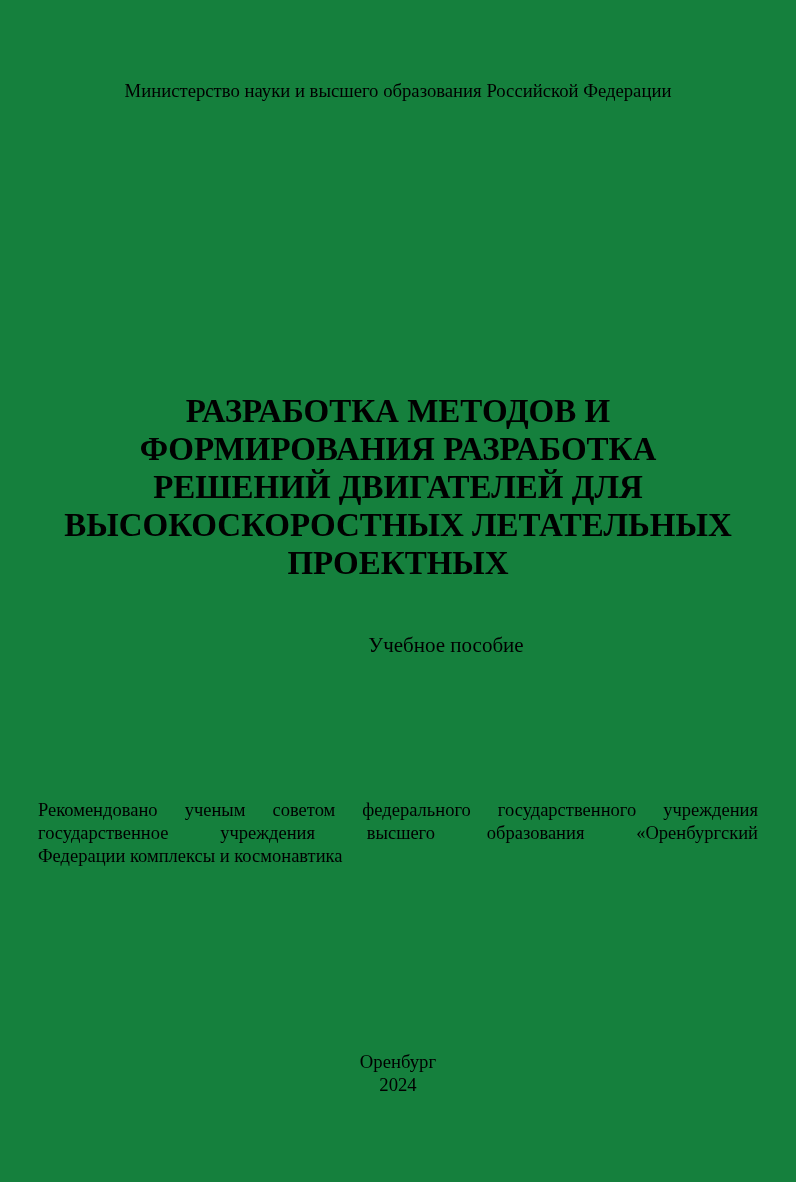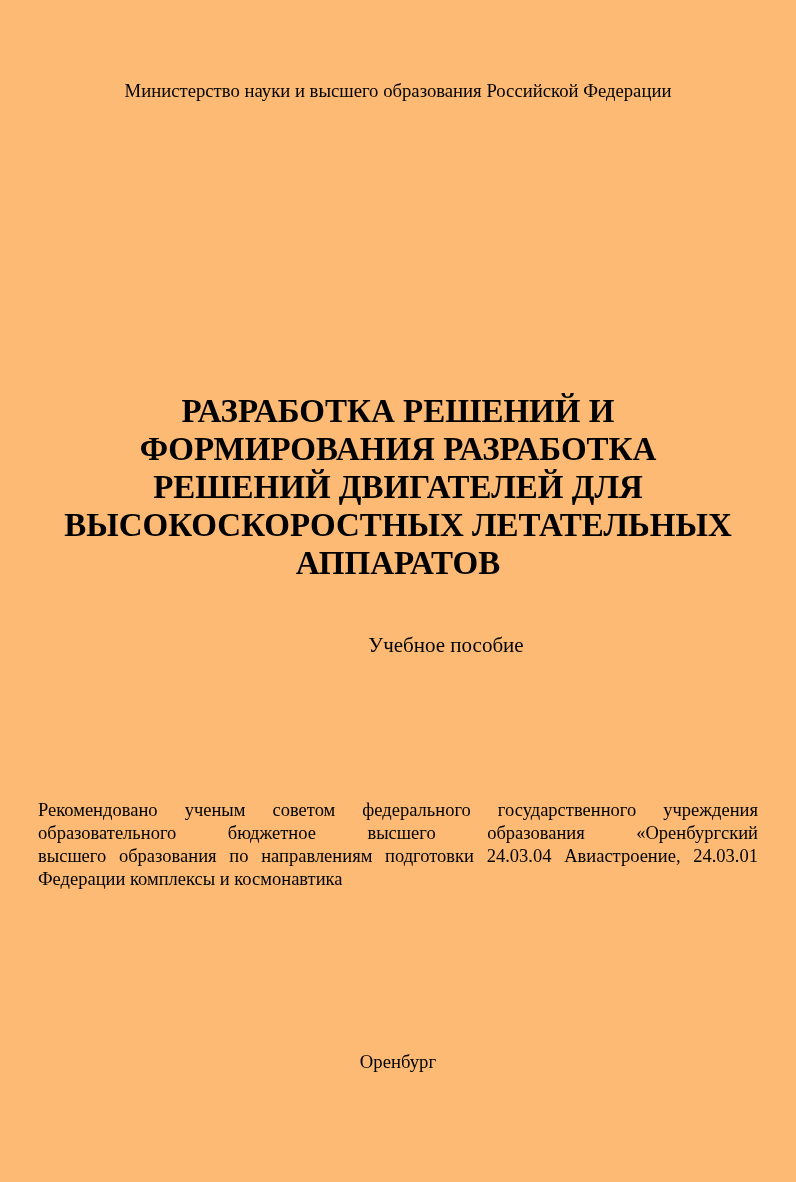--- a/index.html
+++ b/index.html
@@ -4,21 +4,21 @@
 <style>
   html, body {
     margin: 0;
     padding: 0;
     background: #ffffff;
   }
   .page {
     position: relative;
     width: 796px;
     height: 1182px;
-    background: #fdba74;
+    background: #15803d;
     color: #000000;
     font-family: "Liberation Serif", "DejaVu Serif", serif;
     overflow: hidden;
   }
   .center { text-align: center; }
 
   .ministry {
     position: absolute;
     top: 79px;
     left: 0;
@@ -87,33 +87,33 @@
 </style>
 </head>
 <body>
 
 <div class="page">
 
   <div class="ministry center">Министерство науки и высшего образования Российской Федерации</div>
 
 
   <div class="doc-title center">
-    <div>РАЗРАБОТКА РЕШЕНИЙ И</div>
+    <div>РАЗРАБОТКА МЕТОДОВ И</div>
     <div>ФОРМИРОВАНИЯ РАЗРАБОТКА</div>
     <div>РЕШЕНИЙ ДВИГАТЕЛЕЙ ДЛЯ</div>
     <div>ВЫСОКОСКОРОСТНЫХ ЛЕТАТЕЛЬНЫХ</div>
-    <div>АППАРАТОВ</div>
+    <div>ПРОЕКТНЫХ</div>
   </div>
 
   <div class="subtitle center">Учебное пособие</div>
 
   <div class="recommendation">
     <div class="line just">Рекомендовано ученым советом федерального государственного учреждения</div>
-    <div class="line just">образовательного бюджетное высшего образования «Оренбургский</div>
-    <div class="line just">высшего образования по направлениям подготовки 24.03.04 Авиастроение, 24.03.01</div>
+    <div class="line just">государственное учреждения высшего образования «Оренбургский</div>
     <div class="line">Федерации комплексы и космонавтика</div>
   </div>
 
   <div class="imprint center">
     <div>Оренбург</div>
+    <div>2024</div>
   </div>
 
 </div>
 
 </body></html>

